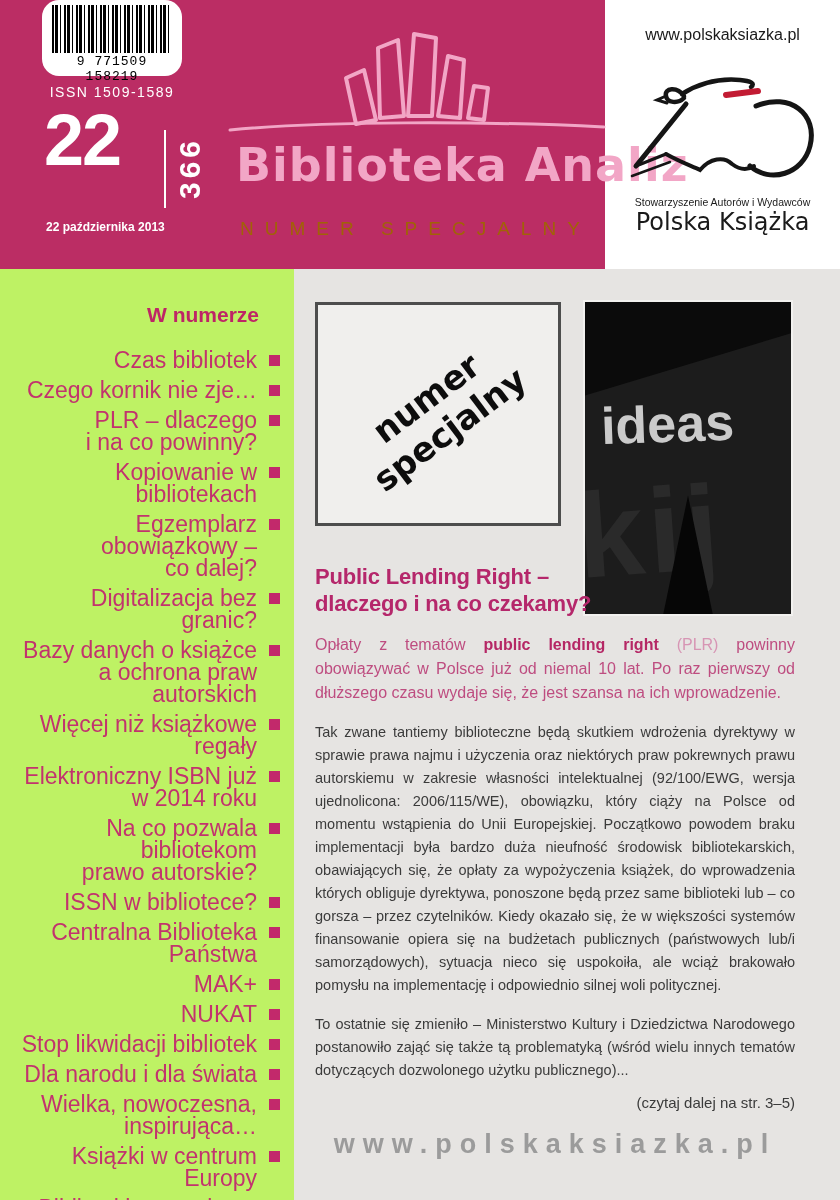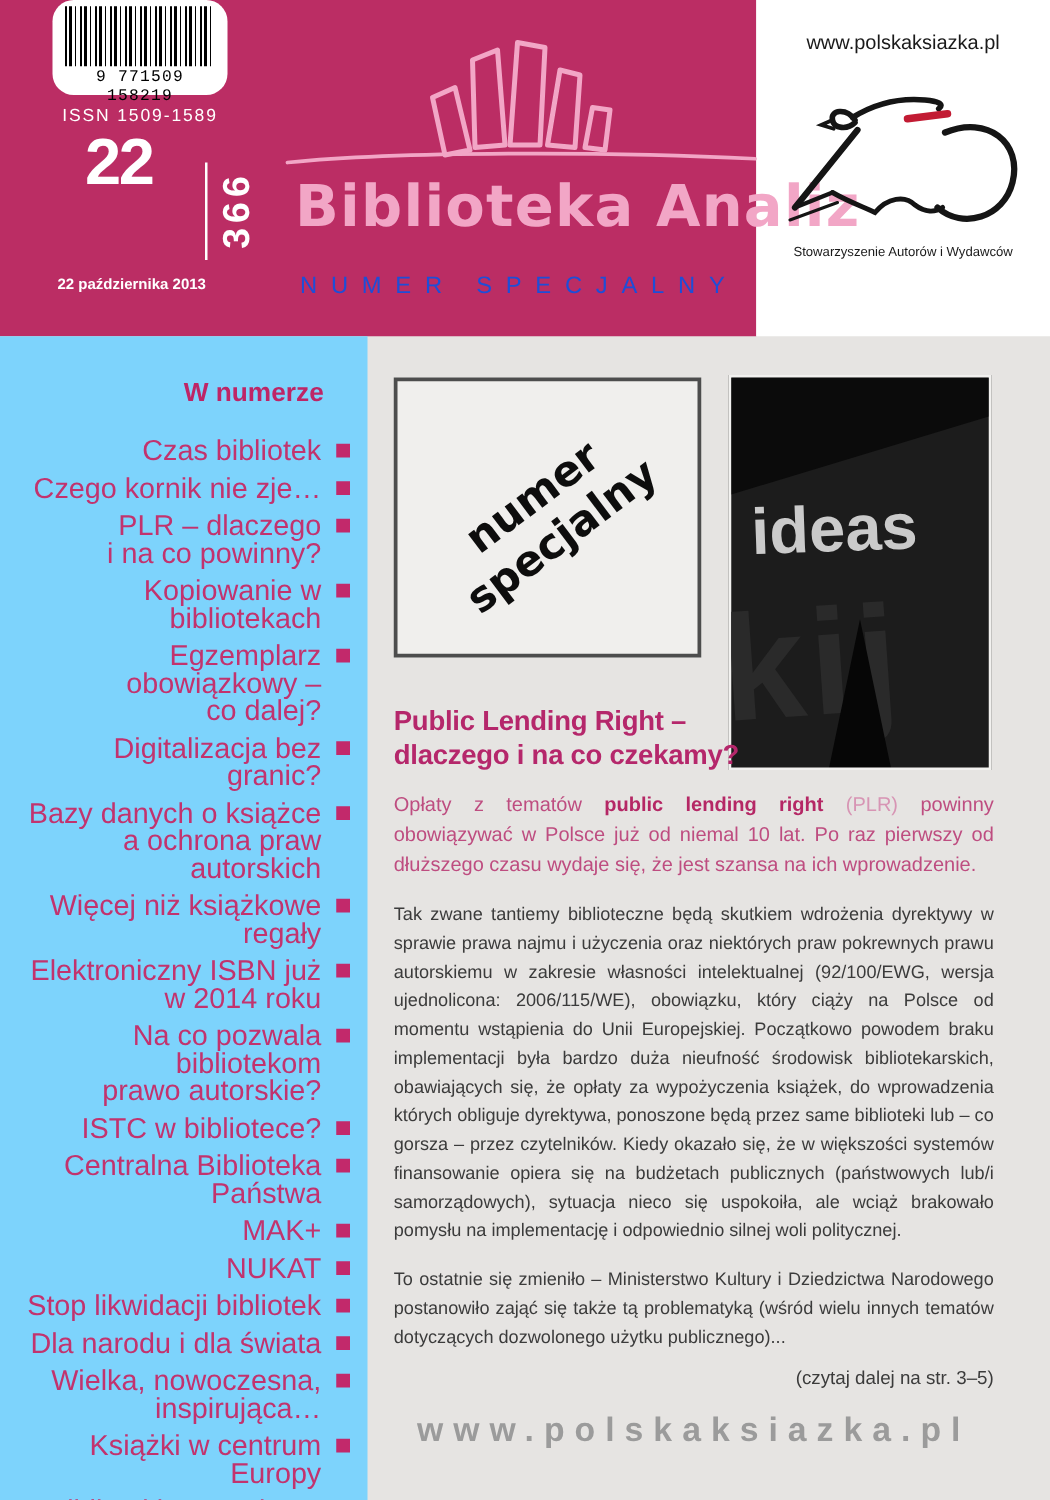--- a/index.html
+++ b/index.html
@@ -13,37 +13,37 @@
   .band { position:absolute; left:0; top:0; width:605px; height:269px; background:#BB2D64; }
   .head-white { position:absolute; left:605px; top:0; width:235px; height:269px; background:#FFFFFF; }
 
   .barcode-box { position:absolute; left:42px; top:0; width:140px; height:76px; background:#fff; padding:5px 10px 0 10px;border-radius:17px; }
   .barcode-bars { height:48px;
     background:repeating-linear-gradient(90deg,#000 0 2px,#fff 2px 3px,#000 3px 6px,#fff 6px 8px,#000 8px 9px,#fff 9px 12px);
   }
   .barcode-digits { font-family:"Liberation Mono", monospace; font-size:13px; color:#000; text-align:center; letter-spacing:1px; margin-top:1px; }
   .issn { position:absolute; left:42px; top:84px; width:140px; text-align:center; color:#fff; font-size:14px; letter-spacing:1.5px; }
 
-  .issue-num { position:absolute; left:44px; top:104px; color:#fff; font-size:52px; font-weight:bold; line-height:1; letter-spacing:-2px;margin-left:24px; }
+  .issue-num { position:absolute; left:44px; top:104px; color:#fff; font-size:72px; font-weight:bold; line-height:1; letter-spacing:-2px; }
   .vline { position:absolute; left:164px; top:130px; width:2px; height:78px; background:#fff; }
   .issue-total-wrap { position:absolute; left:168px; top:124px; width:44px; height:88px; display:flex; align-items:center; justify-content:center; }
   .issue-total-wrap span { transform:rotate(-90deg); white-space:nowrap; color:#fff; font-size:30px; font-weight:bold; letter-spacing:4px; }
   .issue-date { position:absolute; left:46px; top:220px; color:#fff; font-size:12px;font-weight:bold; }
 
   .skyline { position:absolute; left:228px; top:24px; }
   .mag-title { position:absolute; left:236px; top:138px; color:#F2A6C6; font-size:46px; font-weight:bold; letter-spacing:1px; font-family:"DejaVu Sans", sans-serif; }
-  .mag-subtitle { position:absolute; left:240px; top:218px; color:#1d4ed8; font-size:19px; letter-spacing:11px; }
+  .mag-subtitle { position:absolute; left:240px; top:218px; color:#a16207; font-size:19px; letter-spacing:11px; }
 
   .site-top { position:absolute; left:605px; top:26px; width:235px; text-align:center; color:#1a1a1a; font-size:16px; cursor:pointer; }
   .eagle { position:absolute; left:622px; top:62px; }
   .assoc1 { position:absolute; left:605px; top:196px; width:235px; text-align:center; color:#1a1a1a; font-size:10.5px; }
   .assoc2 { position:absolute; left:605px; top:208px; width:235px; text-align:center; color:#1a1a1a; font-size:24px; font-family:"DejaVu Sans", sans-serif; }
 
   
-  .sidebar { position:absolute; left:0; top:269px; width:294px; height:931px; background:#7dd3fc; padding:34px 14px 0 10px; }
+  .sidebar { position:absolute; left:0; top:269px; width:294px; height:931px; background:#bef264; padding:34px 14px 0 10px; }
   .toc-title { text-align:right; padding-right:21px; color:#BE2566; font-size:21px; font-weight:bold; margin-bottom:22px; }
   .toc-item { display:flex; justify-content:flex-end; align-items:flex-start; margin-bottom:8px; cursor:pointer; }
   .toc-lines { text-align:right; color:#C2336E; font-size:23px; line-height:22px; }
   .toc-lines span { display:block; }
   .toc-sq { width:11px; height:11px; background:#C2296B; margin:6px 0 0 12px; flex:0 0 auto; }
 
   
   .main { position:absolute; left:294px; top:269px; width:546px; height:931px; }
 
   .stamp-box { position:absolute; left:21px; top:33px; width:246px; height:224px; background:#F0EFED; border:3px solid #4D4D4D; display:flex; align-items:center; justify-content:center; }
@@ -107,20 +107,21 @@
       <path d="M60 32 C 76 22, 96 16, 118 18 C 128 19, 134 21, 129 25" stroke-width="4.5"></path>
       <path d="M134 44 C 168 30, 196 52, 188 84 C 181 112, 148 122, 128 104" stroke-width="5"></path>
       <path d="M64 42 L14 104" stroke-width="5"></path>
       <path d="M14 104 L44 92" stroke-width="3.5"></path>
       <path d="M10 114 L48 100" stroke-width="2.5"></path>
       <path d="M44 92 C 58 100, 70 104, 78 108 C 88 96, 102 94, 110 102 C 118 108, 126 108, 132 104" stroke-width="4"></path>
     </g>
     <path d="M104 33 L136 29" fill="none" stroke="#C21B33" stroke-width="6" stroke-linecap="round"></path>
   </svg>
   <div class="assoc1">Stowarzyszenie Autorów i Wydawców</div>
+  <div class="assoc2">Polska Książka</div>
 
   <div class="sidebar">
     <div class="toc-title">W numerze</div>
 
     <div class="toc-item">
         <div class="toc-lines">
           <span>Czas bibliotek</span>
         </div>
         <div class="toc-sq"></div>
       </div>
@@ -178,21 +179,21 @@
       </div>
     <div class="toc-item">
         <div class="toc-lines">
           <span>Na co pozwala bibliotekom</span>
           <span>prawo autorskie?</span>
         </div>
         <div class="toc-sq"></div>
       </div>
     <div class="toc-item">
         <div class="toc-lines">
-          <span>ISTC w bibliotece?</span>
+          <span>ISSN w bibliotece?</span>
         </div>
         <div class="toc-sq"></div>
       </div>
     <div class="toc-item">
         <div class="toc-lines">
           <span>Centralna Biblioteka</span>
           <span>Państwa</span>
         </div>
         <div class="toc-sq"></div>
       </div>

